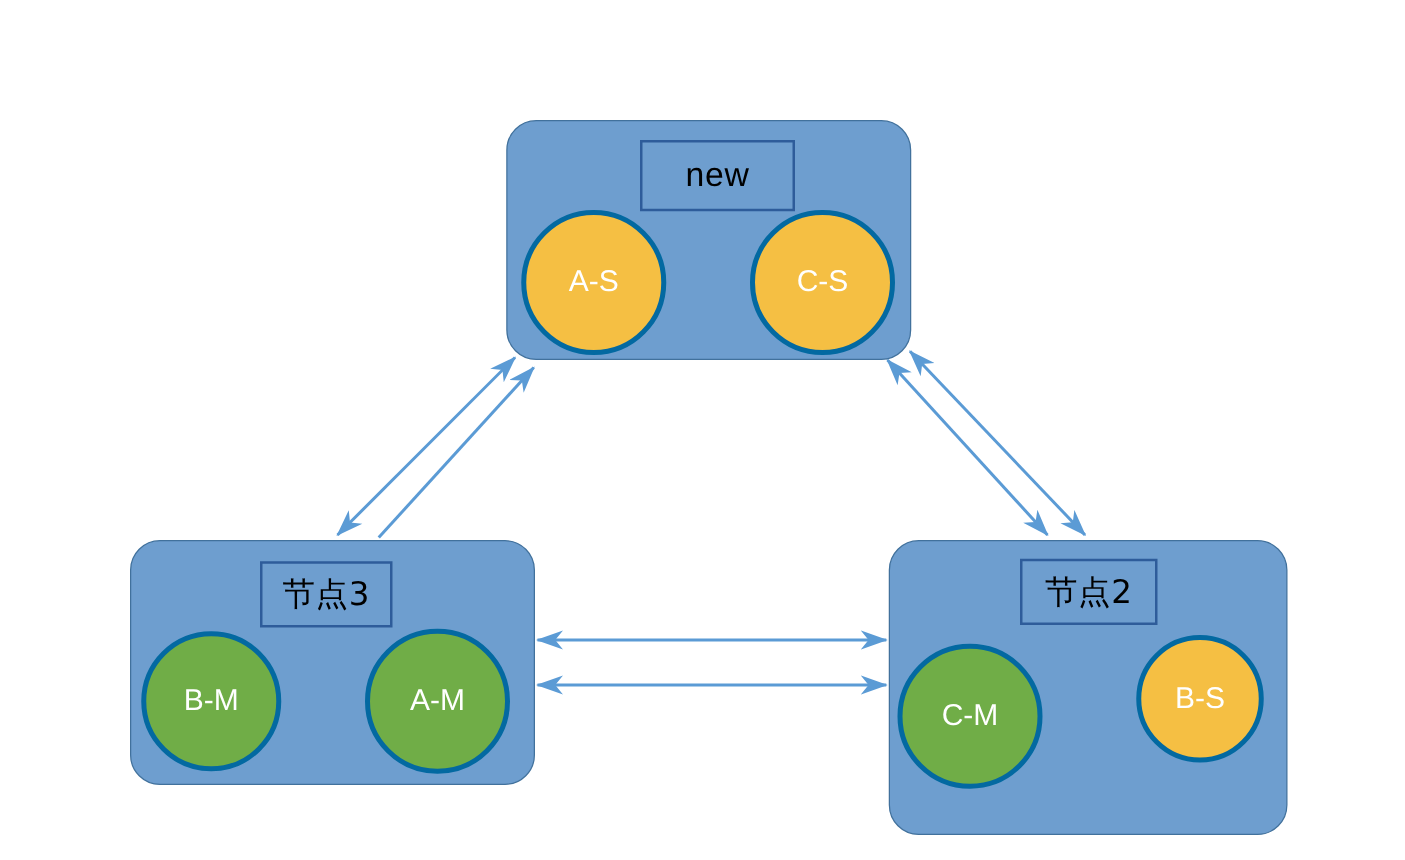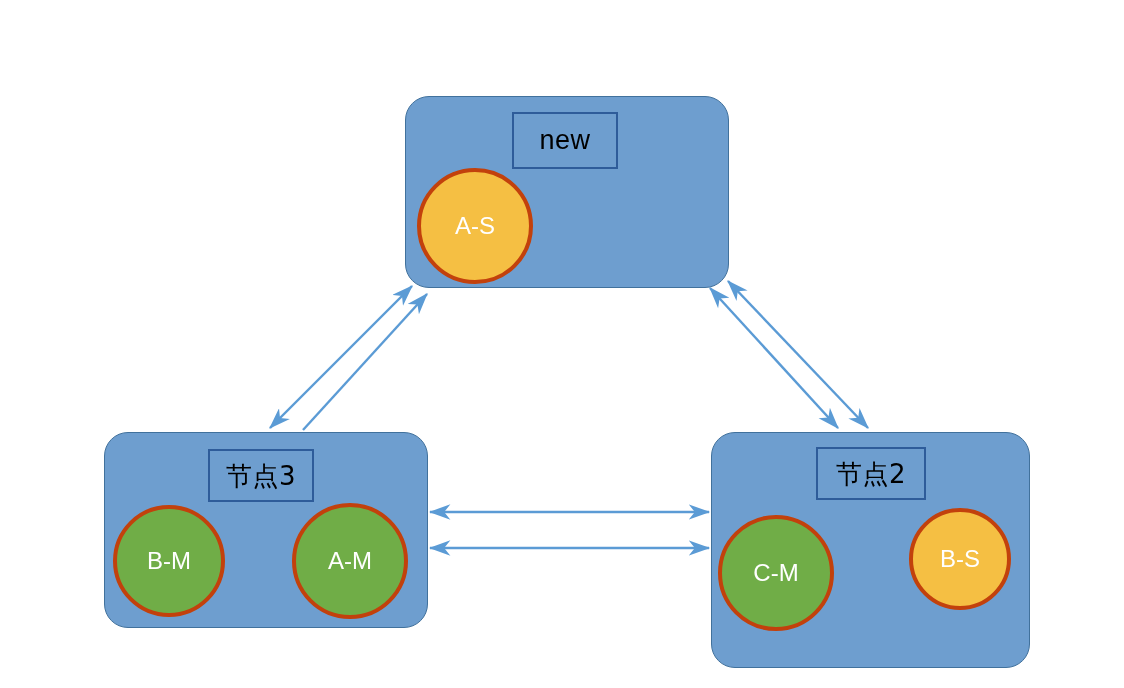--- a/index.html
+++ b/index.html
@@ -45,21 +45,21 @@
     white-space: nowrap;
   }
   .node-label.cjk {
     font-family: "DejaVu Sans", "Liberation Sans", sans-serif;
     font-size: 26px;
   }
   .circle {
     position: absolute;
     box-sizing: border-box;
     border-radius: 50%;
-    border: 4px solid #c2410c;
+    border: 4px solid #0369a1;
     display: flex;
     align-items: center;
     justify-content: center;
     color: #FFFFFF;
     font-size: 24px;
     line-height: 1;
   }
   .circle.amber { background: #F5BF43; }
   .circle.green { background: #70AD47; }
 </style>
@@ -81,23 +81,26 @@
         <line x1="270" y1="428" x2="412" y2="286" stroke="#5B9BD5" stroke-width="2.4" marker-end="url(#ah-end)" marker-start="url(#ah-start)"></line>
         <line x1="303" y1="430" x2="427" y2="294" stroke="#5B9BD5" stroke-width="2.4" marker-end="url(#ah-end)"></line>
         <line x1="710" y1="288" x2="838" y2="428" stroke="#5B9BD5" stroke-width="2.4" marker-end="url(#ah-end)" marker-start="url(#ah-start)"></line>
         <line x1="728" y1="281" x2="868" y2="428" stroke="#5B9BD5" stroke-width="2.4" marker-end="url(#ah-end)" marker-start="url(#ah-start)"></line>
         <line x1="430" y1="512" x2="709" y2="512" stroke="#5B9BD5" stroke-width="2.4" marker-end="url(#ah-end)" marker-start="url(#ah-start)"></line>
         <line x1="430" y1="548" x2="709" y2="548" stroke="#5B9BD5" stroke-width="2.4" marker-end="url(#ah-end)" marker-start="url(#ah-start)"></line>
       </g>
   </svg>
 
   <div class="node-box" style="left:405px; top:96px; width:324px; height:192px;">
-    <div class="node-label" style="left:106px; top:15px; width:106px; height:57px;">new</div>
+    <div class="node-label" style="left:106px; top:15px; width:124px; height:57px;">new</div>
     <div class="circle amber" style="left:11px; top:71px; width:116px; height:116px;">
       <span>A-S</span>
+    </div>
+    <div class="circle amber" style="left:194px; top:71px; width:116px; height:116px;">
+      <span>C-S</span>
     </div>
   </div>
 
   <div class="node-box" style="left:104px; top:432px; width:324px; height:196px;">
     <div class="node-label cjk" style="left:103px; top:16px; width:106px; height:53px;">节点3</div>
     <div class="circle green" style="left:187px; top:70px; width:116px; height:116px;">
       <span>A-M</span>
     </div>
     <div class="circle green" style="left:8px; top:72px; width:112px; height:112px;">
       <span>B-M</span>

